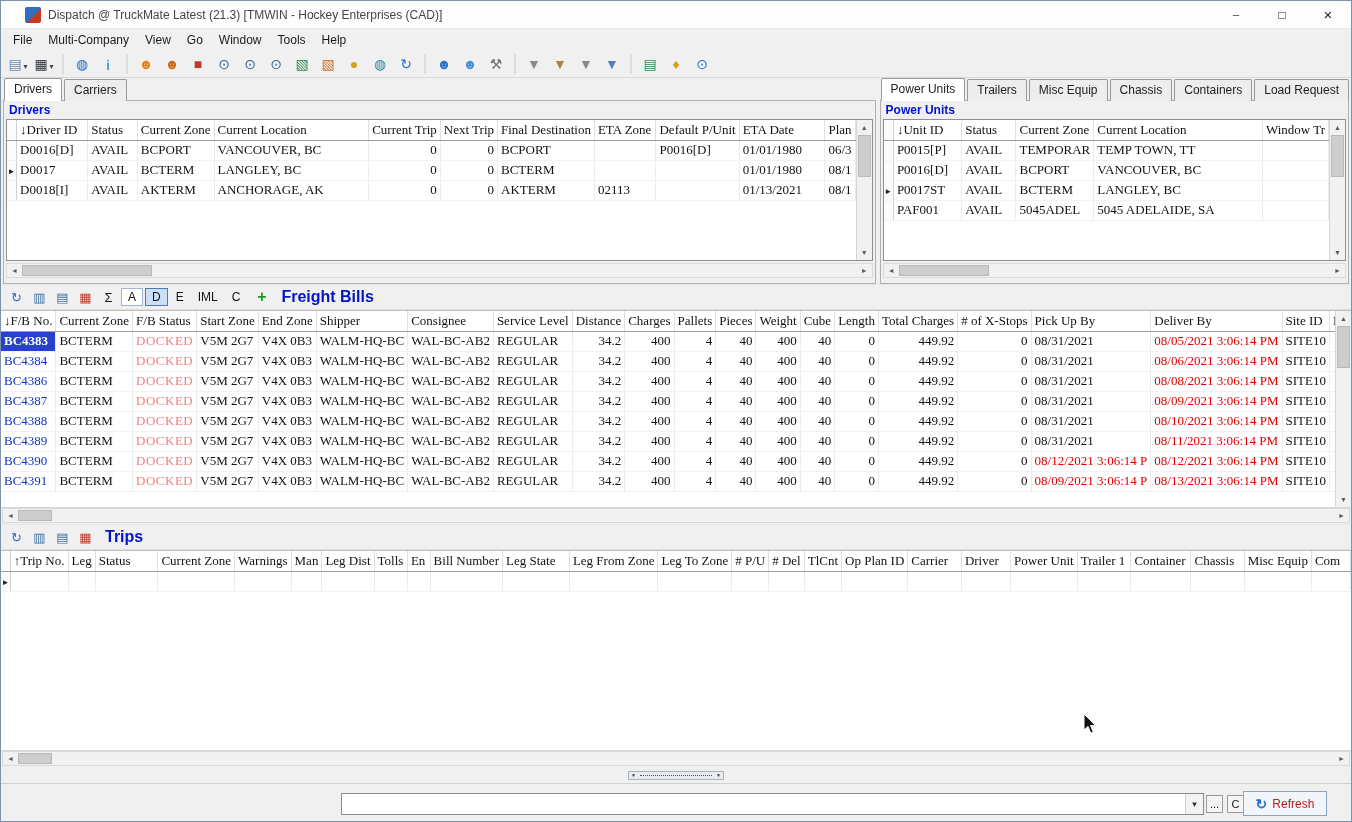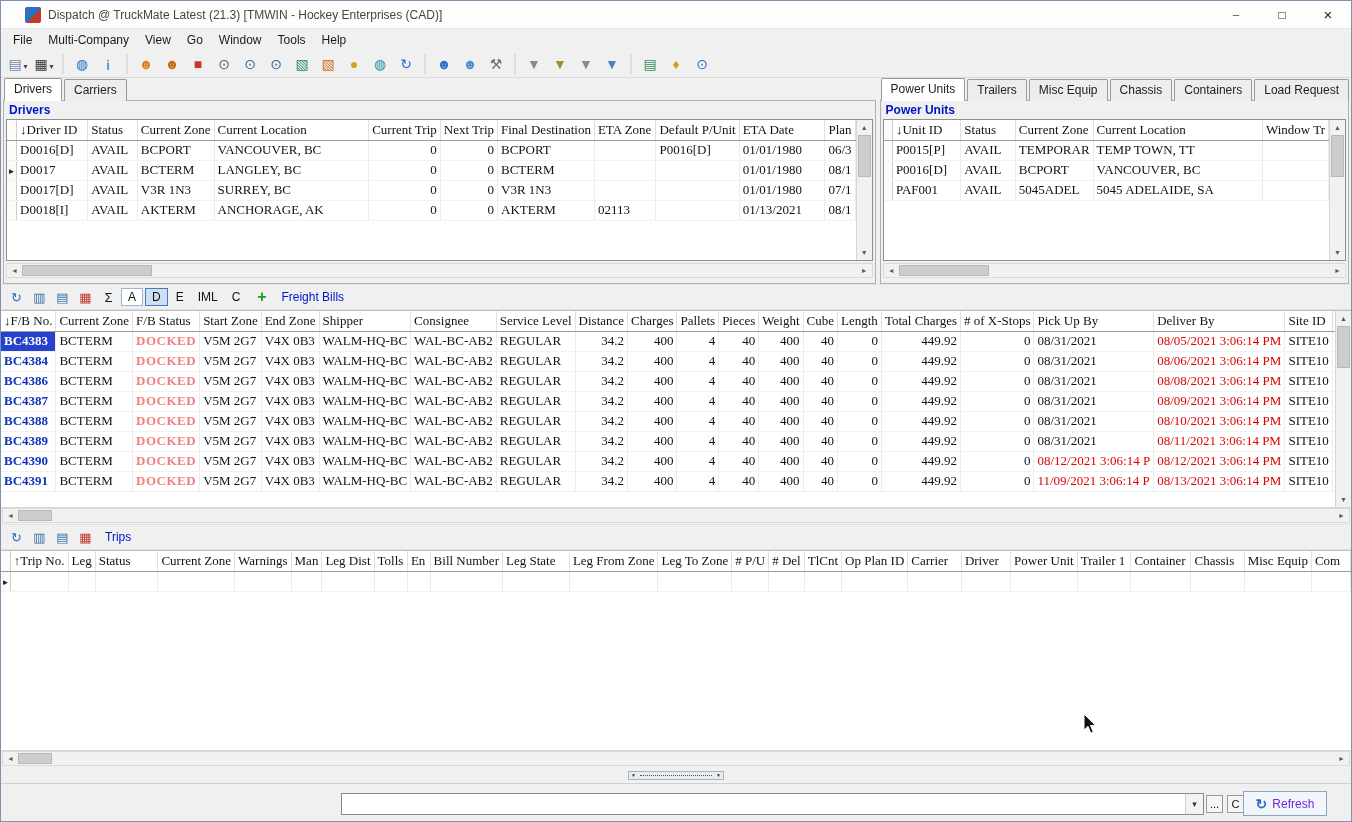--- a/index.html
+++ b/index.html
@@ -39,22 +39,22 @@
 
 
 .gridbox{display:flex;border:1px solid #8f8f8f;background:#fff;height:142px;overflow:hidden}
 .gclip{flex:1;overflow:hidden;background:#fff}
 table.grid{border-collapse:collapse;table-layout:fixed;background:#fff;font-family:"Liberation Serif",serif;font-size:13px;color:#111}
 .grid th{font-weight:normal;text-align:left;padding:1px 3px;height:20px;border-right:1px solid #e0e0e0;border-bottom:1px solid #9e9e9e;white-space:nowrap;overflow:hidden;background:#fff}
 .grid td{padding:0 3px;height:20px;border-right:1px solid #ececec;border-bottom:1px solid #f2f2f2;white-space:nowrap;overflow:hidden}
 .grid th.num,.grid td.num{text-align:right}
 .grid th.gut,.grid td.gut{background:#fbfbfb;border-right:1px solid #d0d0d0;padding:0;text-align:center}
 .grid td.marker::before{content:"►";font-size:8px;color:#222}
-.grid td.c-fbno{color:var(--link,#1133bb);font-weight:bold}
-.grid td.c-status{color:var(--docked,#f08080);font-weight:bold;letter-spacing:.5px}
+.grid td.c-fbno{color:var(--link,#1133bb);font-weight:normal}
+.grid td.c-status{color:var(--docked,#f08080);font-weight:normal;letter-spacing:.5px}
 .grid td.red{color:var(--late-date,#e00000)}
 .grid td.sel{background:var(--selection,#2642cc);color:#fff;font-weight:bold}
 
 
 .vscroll{width:16px;background:#f1f1f1;border-left:1px solid #d5d5d5;display:flex;flex-direction:column}
 .sa{flex:0 0 15px;display:flex;align-items:center;justify-content:center;color:#5a5a5a;font-size:7px}
 .sa.up::before{content:"▲"} .sa.dn::before{content:"▼"} .sa.lt::before{content:"◄"} .sa.rt::before{content:"►"}
 .sthumb{flex:0 0 42px;background:#cdcdcd;margin:0 1px;border:1px solid #b9b9b9}
 .strack{flex:1}
 .hscroll{height:15px;display:flex;background:#f1f1f1;border:1px solid #dadada;margin-top:2px}
@@ -67,41 +67,41 @@
 .fbsec{flex:0 0 240px;display:flex;flex-direction:column;background:#f0f0f0}
 .tripsec{flex:0 0 243px;display:flex;flex-direction:column;background:#f0f0f0}
 .gtoolbar{flex:0 0 26px;display:flex;align-items:center;padding-left:4px;border-top:1px solid #e6e6e6;border-bottom:1px solid #dedede}
 .gtoolbar .iconstrip{display:flex;align-items:center}
 .gtoolbar .tbi{width:21px;height:20px;font-size:13px}
 .fbtn{font-size:12px;padding:2px 6px;margin:0 1px;color:#111}
 .fbtn.boxed{border:1px solid #9db8d6;background:#fff;padding:1px 6px}
 .fbtn.active{border:1px solid #4a7ab8;background:#cbdff5;padding:1px 6px}
 .plusbox{display:inline-flex;margin-left:3px}
 .plusbox .tbi{font-weight:bold;font-size:16px}
-.gtitle{font-size:12px;font-weight:normal;color:var(--section-title,#0014c8);margin-left:8px;white-space:nowrap}
+.gtitle{font-size:16px;font-weight:bold;color:var(--section-title,#0014c8);margin-left:8px;white-space:nowrap}
 .bigbox{display:flex;background:#fff;border-top:1px solid #c0c0c0;border-bottom:1px solid #d5d5d5;overflow:hidden}
 .fbgrid{flex:0 0 198px}
 .tripgrid{flex:0 0 201px}
 .fullh{margin:0 1px}
 
 
 .splitrow{flex:0 0 16px;display:flex;align-items:center;justify-content:center;background:#f0f0f0}
 .splitctl{width:96px;height:9px;border:1px solid #aab4c0;background:#e8ecf2;display:flex;align-items:center}
 .splitctl .ar{padding:0 2px;display:flex;align-items:center}
 .splitctl .ar::before{content:"▼";font-size:5px;color:#333}
 .splitctl .dots{flex:1;border-top:1px dotted #555;margin:0 2px}
 .statusbar{flex:0 0 40px;position:relative;background:#f0f0f0;border-top:1px solid #cfcfcf}
 .combo{position:absolute;left:340px;right:147px;top:9px;height:22px;background:#fff;border:1px solid #8a8a8a;display:flex;align-items:stretch}
 .combo-val{flex:1;font-size:12px;padding:2px 4px}
 .combo-btn{width:18px;border-left:1px solid #d0d0d0;background:#f3f3f3;display:flex;align-items:center;justify-content:center}
 .combo-btn::before{content:"▾";font-size:9px;color:#333}
 .sbtn{position:absolute;top:11px;height:18px;font-size:11px;background:#f5f5f5;border:1px solid #9a9a9a;display:flex;align-items:center;justify-content:center;color:#111}
 .sbtn.dots{right:128px;width:17px}
 .sbtn.cbtn{right:107px;width:17px}
-.refreshbtn{position:absolute;right:24px;top:7px;width:84px;height:25px;border:1px solid #89a6c6;background:#f2f6fb;display:flex;align-items:center;justify-content:center;gap:5px;font-size:12px;color:#6d28d9}
+.refreshbtn{position:absolute;right:24px;top:7px;width:84px;height:25px;border:1px solid #89a6c6;background:#f2f6fb;display:flex;align-items:center;justify-content:center;gap:5px;font-size:12px;color:#b91c1c}
 .ricon::before{content:"↻";color:#2a6fc9;font-weight:bold;font-size:14px}
 
 
 .cursor{position:absolute;left:1082px;top:712px;z-index:50}
 </style>
 </head>
 <body>
 
 <div class="app">
 
@@ -224,34 +224,20 @@
                     <td class="num">0</td>
                     <td class="num">0</td>
                     <td>BCTERM</td>
                     <td></td>
                     <td></td>
                     <td>01/01/1980</td>
                     <td>08/1</td>
                   </tr>
                   <tr>
                     <td class="gut"></td>
-                    <td>D0017[D]</td>
-                    <td>AVAIL</td>
-                    <td>V3R 1N3</td>
-                    <td>SURREY, BC</td>
-                    <td class="num">0</td>
-                    <td class="num">0</td>
-                    <td>V3R 1N3</td>
-                    <td></td>
-                    <td></td>
-                    <td>01/01/1980</td>
-                    <td>07/1</td>
-                  </tr>
-                  <tr>
-                    <td class="gut"></td>
                     <td>D0018[I]</td>
                     <td>AVAIL</td>
                     <td>AKTERM</td>
                     <td>ANCHORAGE, AK</td>
                     <td class="num">0</td>
                     <td class="num">0</td>
                     <td>AKTERM</td>
                     <td>02113</td>
                     <td></td>
                     <td>01/13/2021</td>
@@ -316,20 +302,28 @@
                     <td>TEMPORAR</td>
                     <td>TEMP TOWN, TT</td>
                     <td></td>
                   </tr>
                   <tr>
                     <td class="gut"></td>
                     <td>P0016[D]</td>
                     <td>AVAIL</td>
                     <td>BCPORT</td>
                     <td>VANCOUVER, BC</td>
+                    <td></td>
+                  </tr>
+                  <tr>
+                    <td class="gut marker"></td>
+                    <td>P0017ST</td>
+                    <td>AVAIL</td>
+                    <td>BCTERM</td>
+                    <td>LANGLEY, BC</td>
                     <td></td>
                   </tr>
                   <tr>
                     <td class="gut"></td>
                     <td>PAF001</td>
                     <td>AVAIL</td>
                     <td>5045ADEL</td>
                     <td>5045 ADELAIDE, SA</td>
                     <td></td>
                   </tr>
@@ -597,21 +591,21 @@
                 <td>REGULAR</td>
                 <td class="num">34.2</td>
                 <td class="num">400</td>
                 <td class="num">4</td>
                 <td class="num">40</td>
                 <td class="num">400</td>
                 <td class="num">40</td>
                 <td class="num">0</td>
                 <td class="num">449.92</td>
                 <td class="num">0</td>
-                <td class="red">11/09/2021 3:06:14 P</td>
+                <td class="red">08/09/2021 3:06:14 P</td>
                 <td class="red">08/13/2021 3:06:14 PM</td>
                 <td>SITE10</td>
                 <td></td>
               </tr>
             </tbody>
           </table>
       </div>
       <div class="vscroll">
         <span class="sa up"></span>
         <span class="sthumb"></span>

